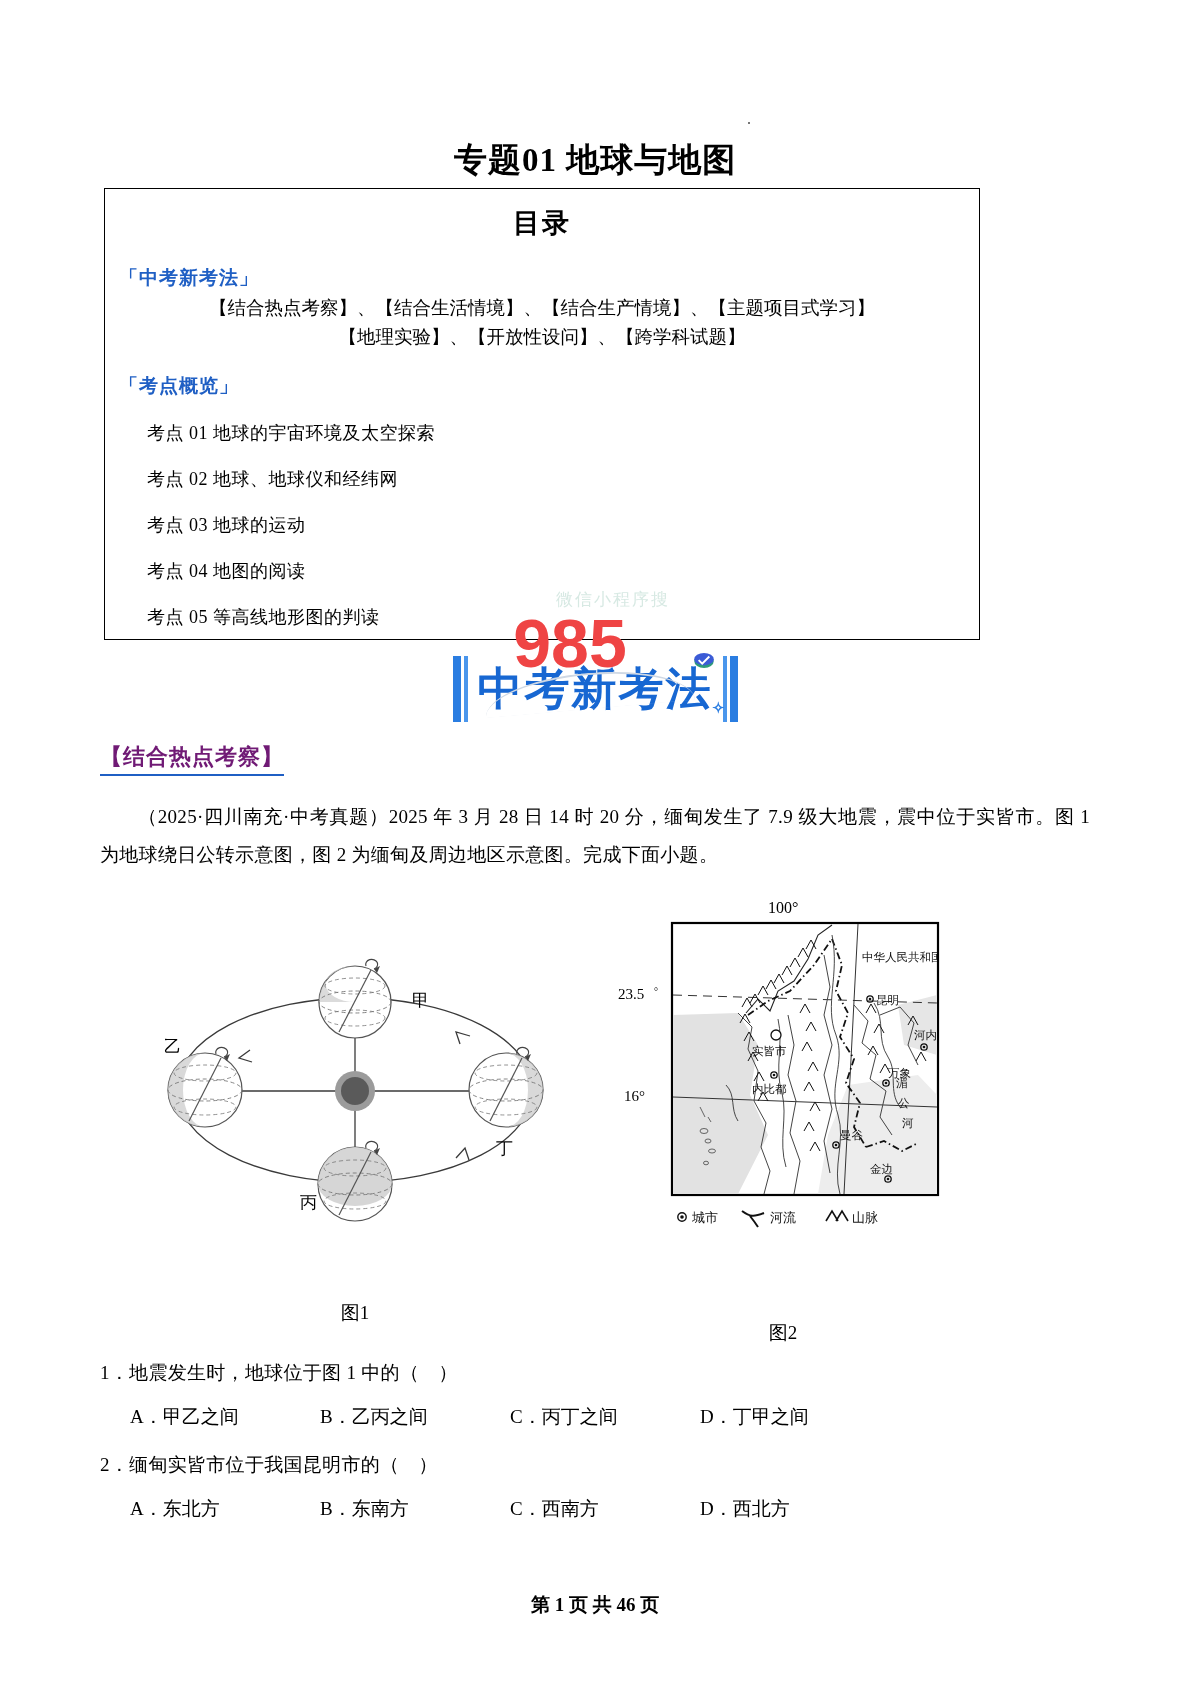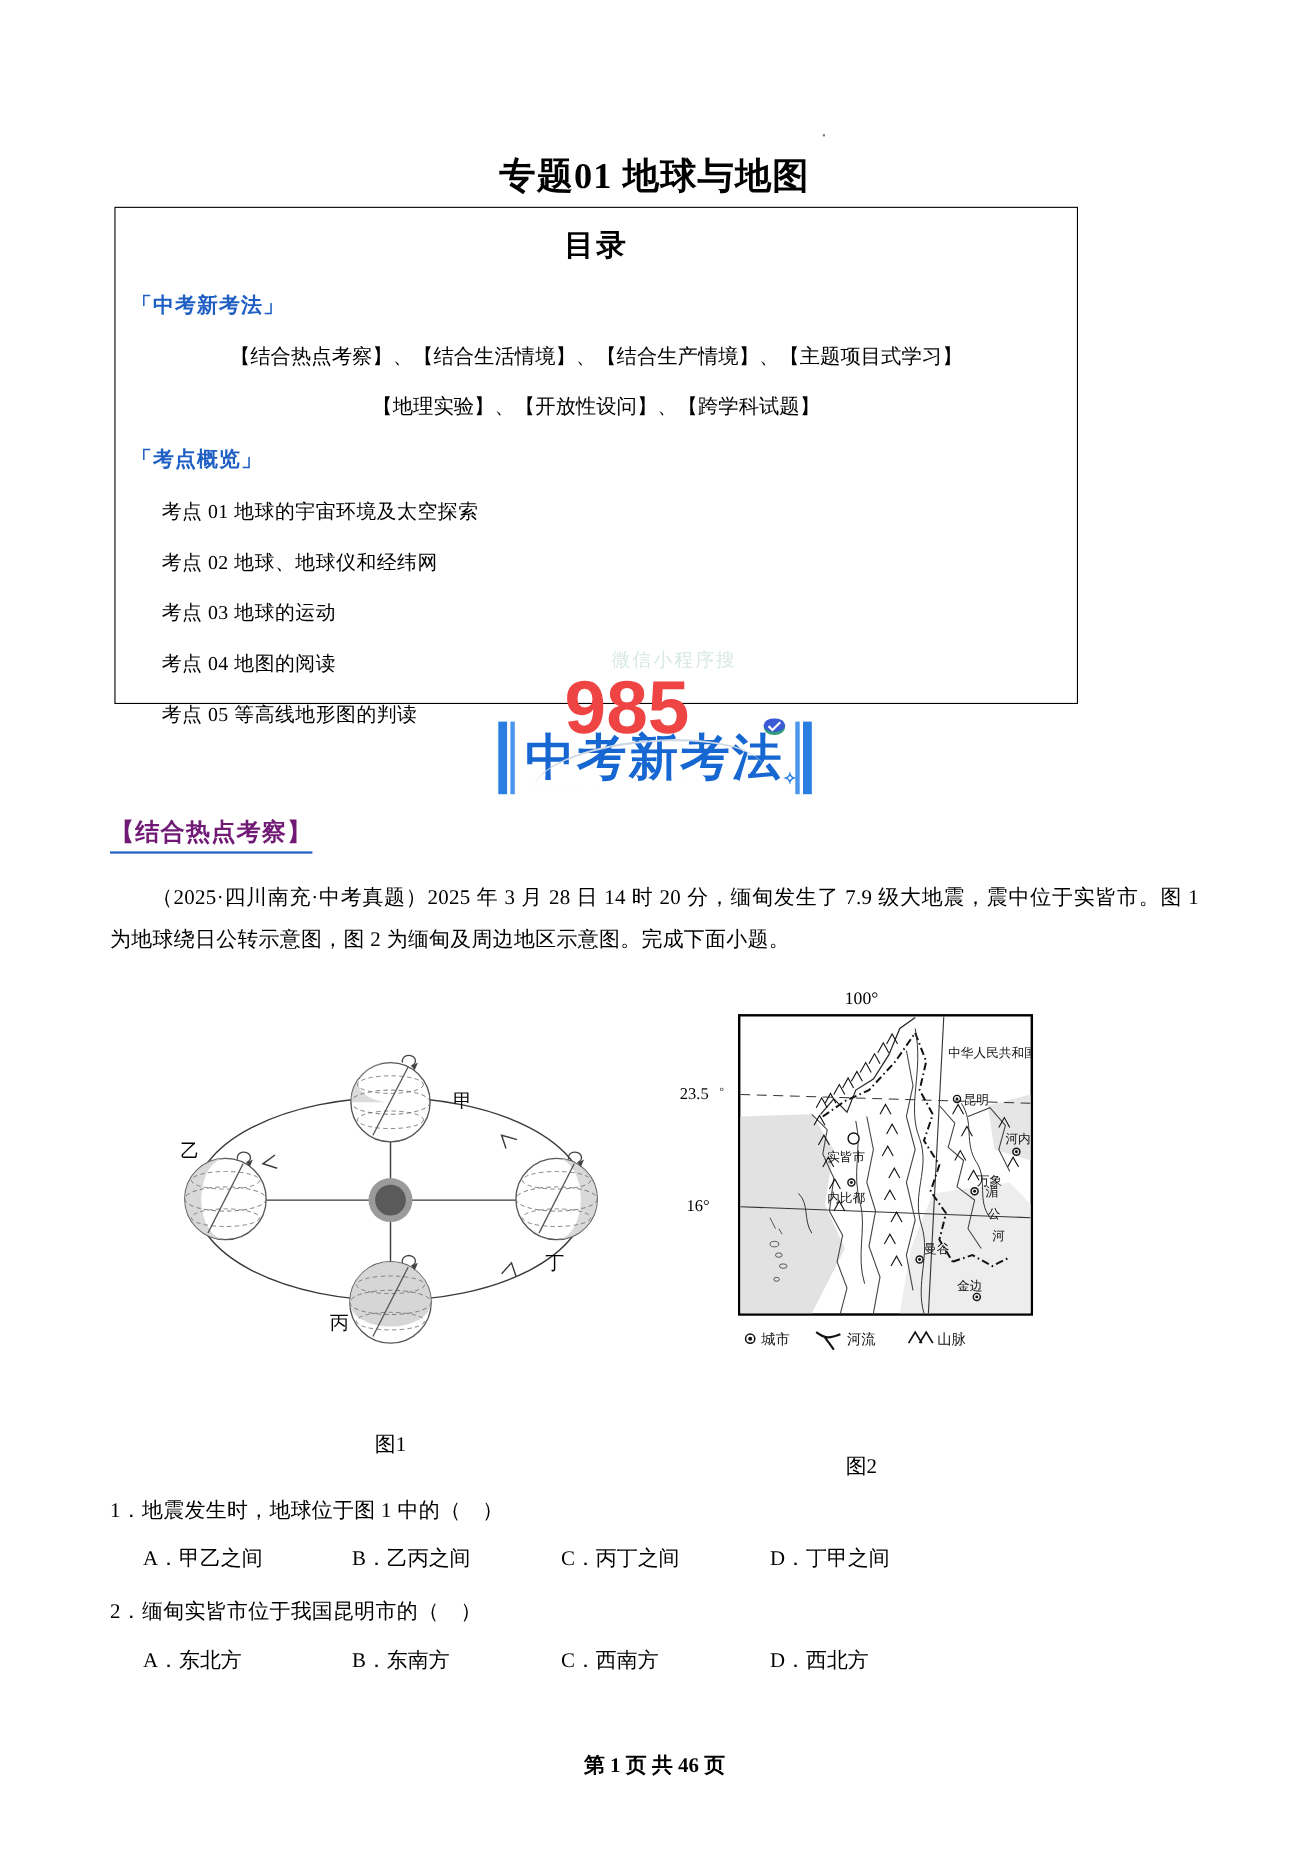--- a/index.html
+++ b/index.html
@@ -53,21 +53,21 @@
   .toc-bracket {
     color: #1f5fc4;
     font-weight: bold;
     font-size: 19px;
     margin: 24px 0 0 14px;
     letter-spacing: 1px;
   }
   .toc-center-line {
     text-align: center;
     font-size: 18.5px;
-    margin-top: 20px;
+    margin-top: 4px;
     letter-spacing: 0px;
   }
   .toc-item {
     font-size: 18px;
     margin: 22px 0 0 42px;
     letter-spacing: 0.5px;
   }
 
   
   .watermark {

